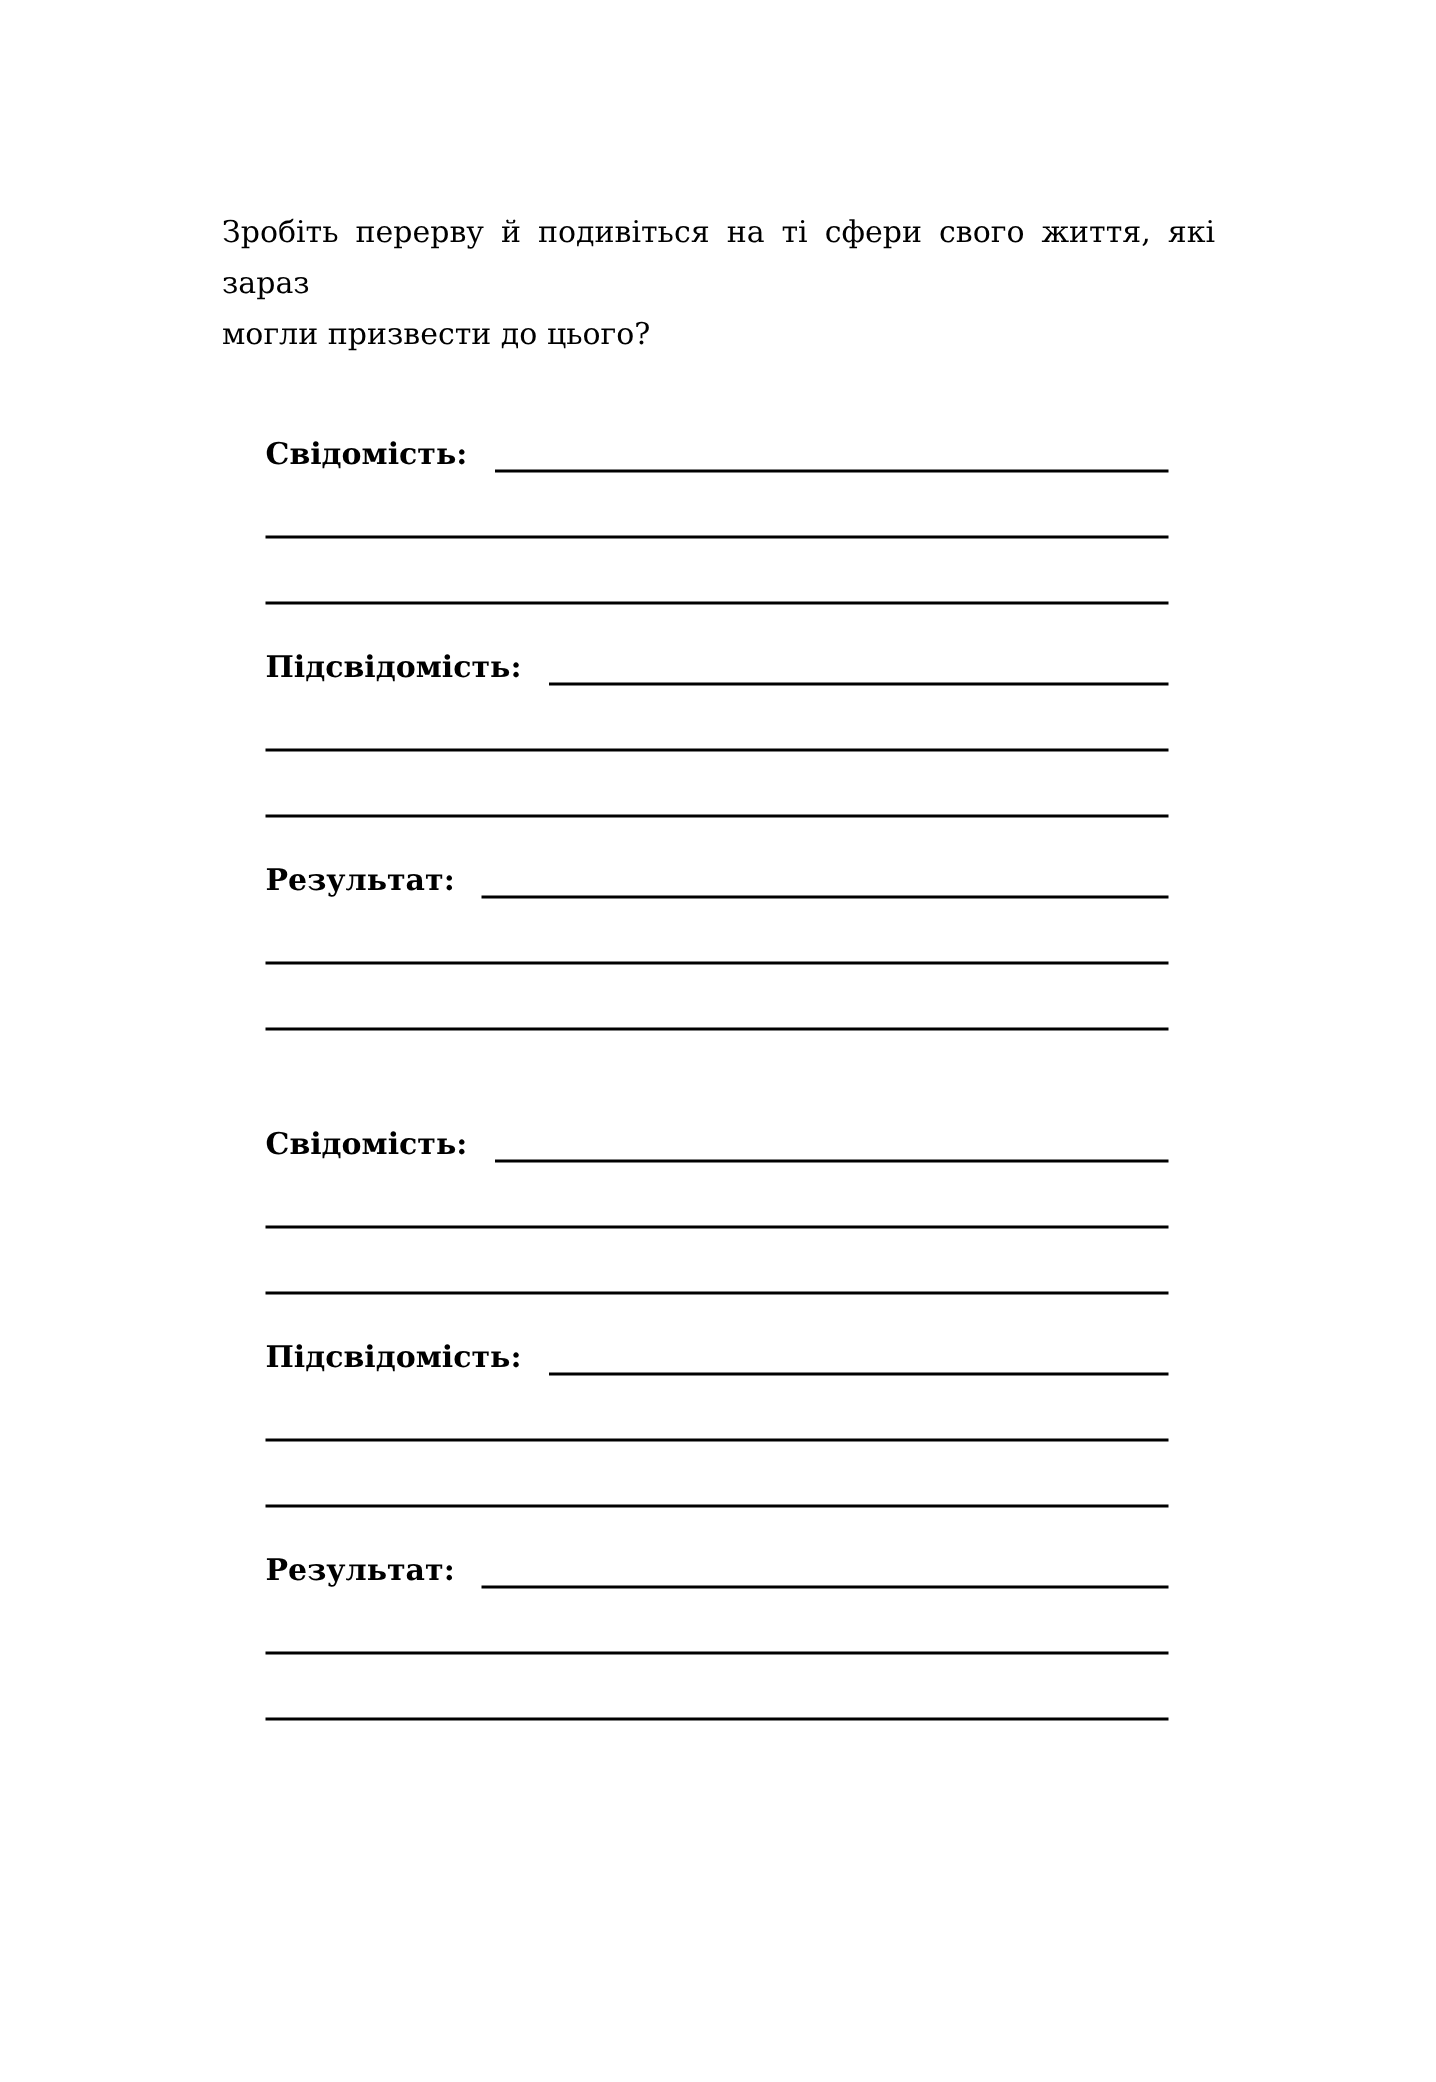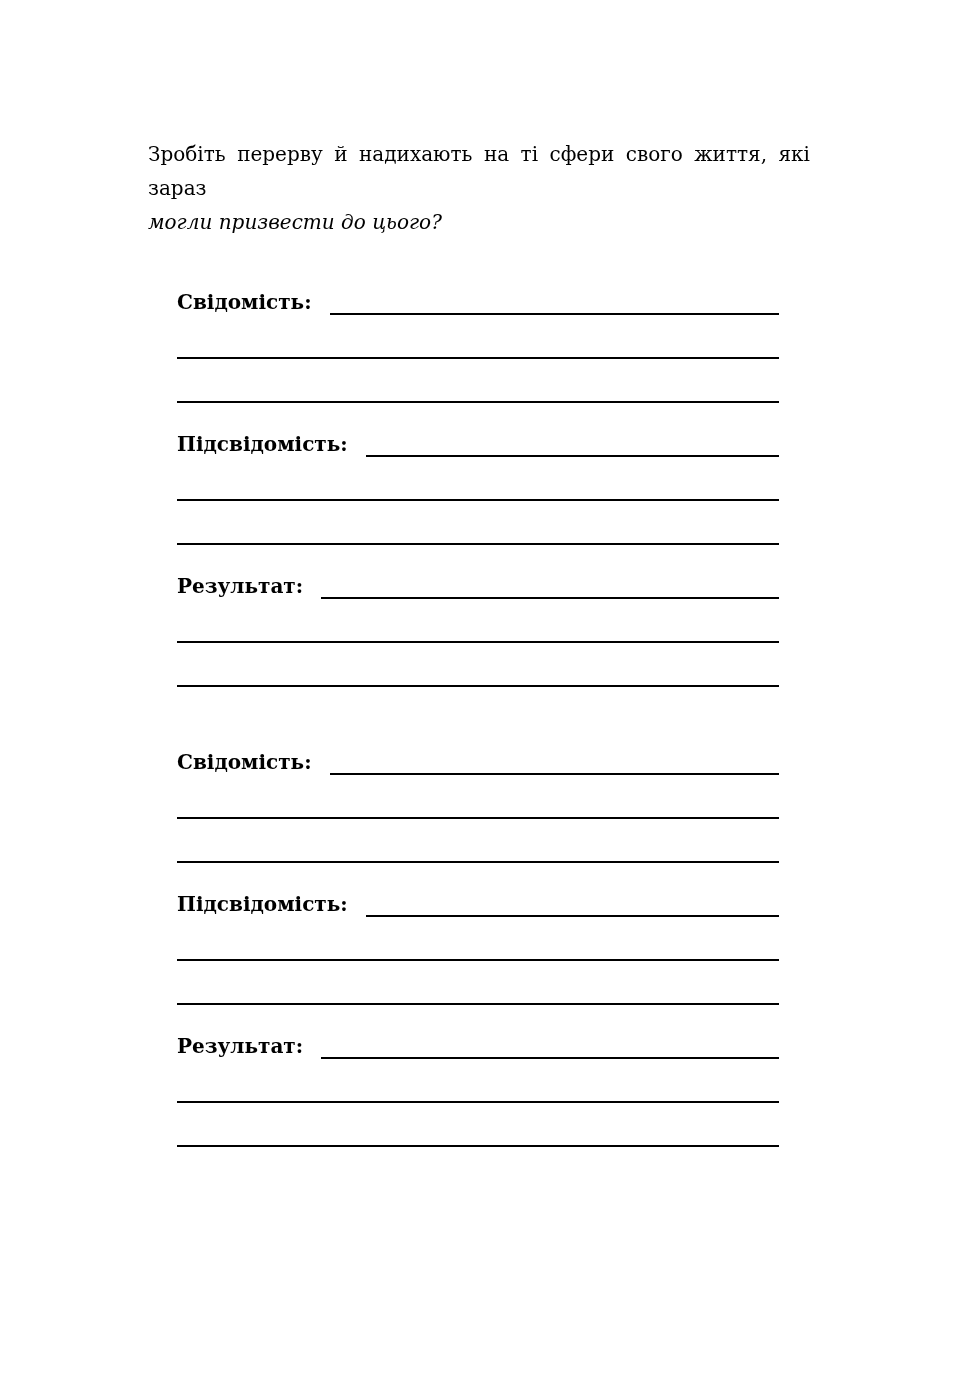--- a/index.html
+++ b/index.html
@@ -32,21 +32,20 @@
     color: #000000;
   }
   .intro .para-line {
     text-align: justify;
     text-align-last: justify;
     white-space: normal;
   }
   .intro .para-line.last {
     text-align: right;
     text-align-last: left;
-    font-style: italic;
   }
 
   
   .form {
     position: absolute;
     left: 177px;
     top: 280px;
     width: 602px;
   }
   .section {
@@ -90,21 +89,21 @@
   .blank-row {
     height: 44px;
   }
 </style>
 </head>
 <body>
 
 <div class="page">
 
   <div class="intro">
-    <div class="para-line">Зробіть перерву й надихають на ті сфери свого життя, які зараз</div>
+    <div class="para-line">Зробіть перерву й подивіться на ті сфери свого життя, які зараз</div>
     <div class="para-line last">могли призвести до цього?</div>
   </div>
 
   <div class="form">
 
     <div class="section">
       <div class="field-row">
         <span class="field-label">Свідомість:</span>
         <span class="field-fill uline"></span>
       </div>

